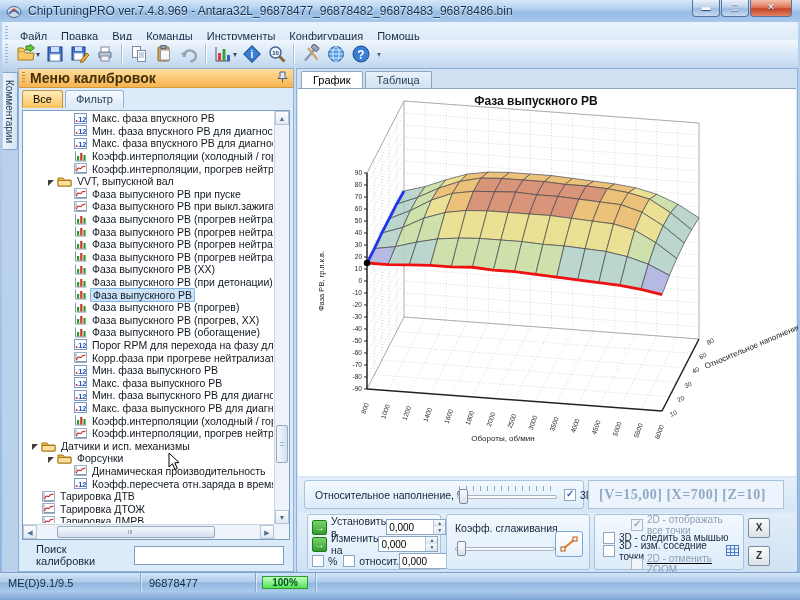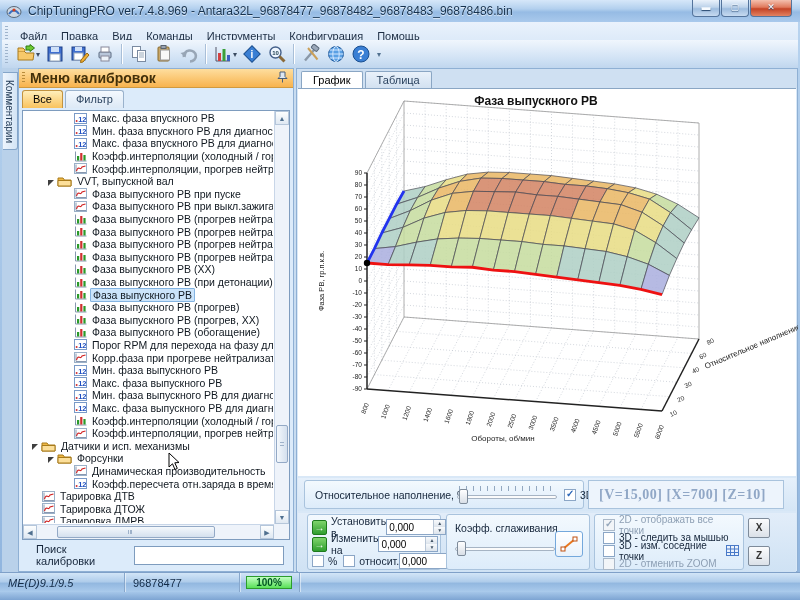--- a/index.html
+++ b/index.html
@@ -84,21 +84,21 @@
   .ga-label{position:absolute;left:10px;top:8px;font-size:10.5px;color:#15253a;}
   .slider{position:absolute;height:18px;}
   .slider .ticks{position:absolute;top:-1px;left:2px;right:2px;height:5px;
     background:repeating-linear-gradient(90deg,#93a8c0 0 1px,transparent 1px 7px);}
   .slider .groove{position:absolute;left:0;right:0;top:8px;height:4px;background:#fbfbfb;border:1px solid #a6b4c4;border-radius:2px;}
   .slider .thumb{position:absolute;left:2px;top:2px;width:9px;height:15px;background:linear-gradient(#ffffff,#d9dfe7);
     border:1px solid #7e8b9a;border-radius:2px;}
   .cb{display:inline-flex;align-items:center;font-size:10.5px;color:#15253a;}
   .cb .box{width:12px;height:12px;border:1px solid #8ba6c6;background:#fff;margin-right:4px;position:relative;flex:none;}
   .cb .box.ck:after{content:"✓";position:absolute;left:1px;top:-2px;font-size:10px;color:#2a66b8;font-weight:bold;}
-  .cb.dis{color:#8d9fb4;}
+  .cb.dis{color:#8d9fb4;margin-left:28px;}
   .cb.dis .box{border-color:#aab8c8;background:#f2f5f8;}
   .cb.dis .box.ck:after{color:#94a6ba;}
   .readout{position:absolute;left:290px;top:2px;width:196px;height:29px;border:1px solid #a9c3dd;background:#edf4fc;
     font-family:"Liberation Serif",serif;font-weight:bold;font-size:14px;color:#90a7c6;line-height:27px;padding-left:10px;letter-spacing:.5px;}
   .row-b{position:absolute;left:1px;right:1px;top:444px;height:59px;background:linear-gradient(#e2edf9,#cfe2f4);}
   .g1{left:9px;top:1px;width:134px;height:56px;}
   .g2{left:148px;top:1px;width:144px;height:56px;}
   .g3{left:296px;top:1px;width:150px;height:56px;}
   .g1row{position:absolute;left:4px;right:4px;display:flex;align-items:center;height:16px;font-size:10.5px;color:#15253a;}
   .green-btn{width:15px;height:15px;border:1px solid #1d7a1d;border-radius:2px;flex:none;
@@ -996,36 +996,36 @@
                 <span>3D - изм. соседние точки</span>
               </span>
               <span style="margin-left: 4px;"><svg width="13" height="11" viewBox="0 0 13 11">
                   <rect x="0.5" y="0.5" width="12" height="10" fill="#eaf2fc" stroke="#4a7ac8"></rect>
                   <line x1="4.5" y1="0.5" x2="4.5" y2="10.5" stroke="#4a7ac8"></line>
                   <line x1="8.5" y1="0.5" x2="8.5" y2="10.5" stroke="#4a7ac8"></line>
                   <line x1="0.5" y1="4" x2="12.5" y2="4" stroke="#4a7ac8"></line>
                   <line x1="0.5" y1="7.5" x2="12.5" y2="7.5" stroke="#4a7ac8"></line>
                 </svg></span>
             </div>
-            <div class="g3row" style="top: 42px;">
+            <div class="g3row" style="top: 42px; text-decoration: underline;">
               <span class="cb dis">
                 <span class="box"></span>
                 <span>2D - отменить ZOOM</span>
               </span>
             </div>
           </div>
 
         <div class="xz-btn" style="top:5px;">X</div>
         <div class="xz-btn" style="top:33px;">Z</div>
       </div>
     </div>
   </div>
 
   <div class="statusbar">
-    <div class="sb-cell" style="width:125px;font-style:italic;">ME(D)9.1/9.5</div>
+    <div class="sb-cell" style="width:141px;">ME(D)9.1/9.5</div>
     <div class="sb-cell" style="width:115px;">96878477</div>
     <div class="sb-cell" style="width:60px;padding:0;">
       <span class="badge">100%</span>
     </div>
     <div class="sb-cell" style="flex:1;border-right:none;"></div>
   </div>
   <div class="bottom-edge"></div>
 
   <svg class="cursor" width="13" height="19" viewBox="0 0 13 19">
     <path d="M1,1 L1,15 L4.5,11.8 L7,17.5 L9.3,16.4 L6.8,10.8 L11,10.5 Z" fill="#fff" stroke="#000" stroke-width="1"></path>

